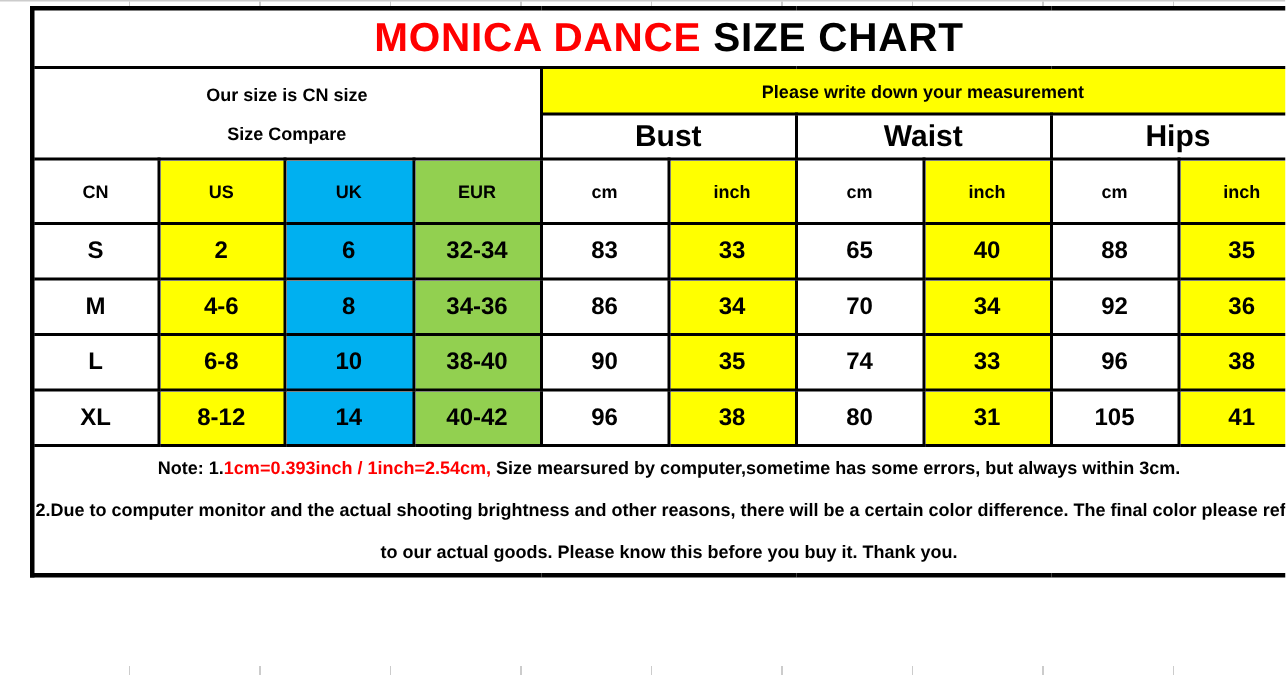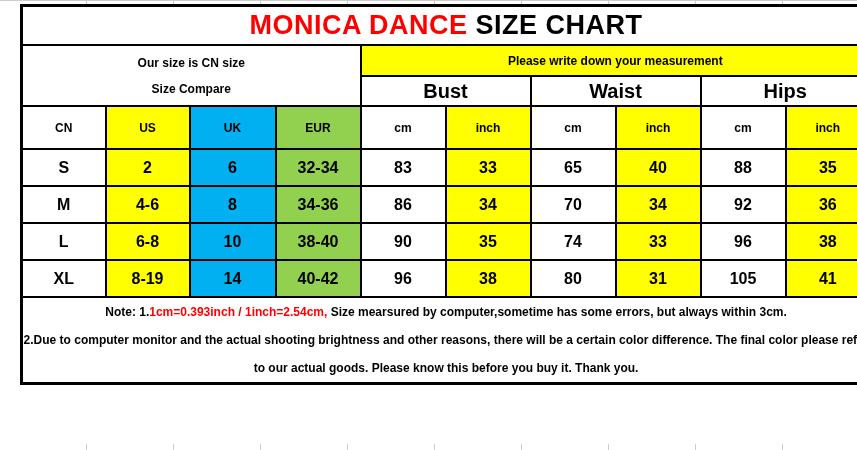--- a/index.html
+++ b/index.html
@@ -142,21 +142,21 @@
       <td>90</td>
       <td class="bg-yellow">35</td>
       <td>74</td>
       <td class="bg-yellow">33</td>
       <td>96</td>
       <td class="bg-yellow">38</td>
     </tr>
 
     <tr class="r-data">
       <td>XL</td>
-      <td class="bg-yellow">8-19</td>
+      <td class="bg-yellow">8-12</td>
       <td class="bg-blue">14</td>
       <td class="bg-green">40-42</td>
       <td>96</td>
       <td class="bg-yellow">38</td>
       <td>80</td>
       <td class="bg-yellow">31</td>
       <td>105</td>
       <td class="bg-yellow">41</td>
     </tr>
 

